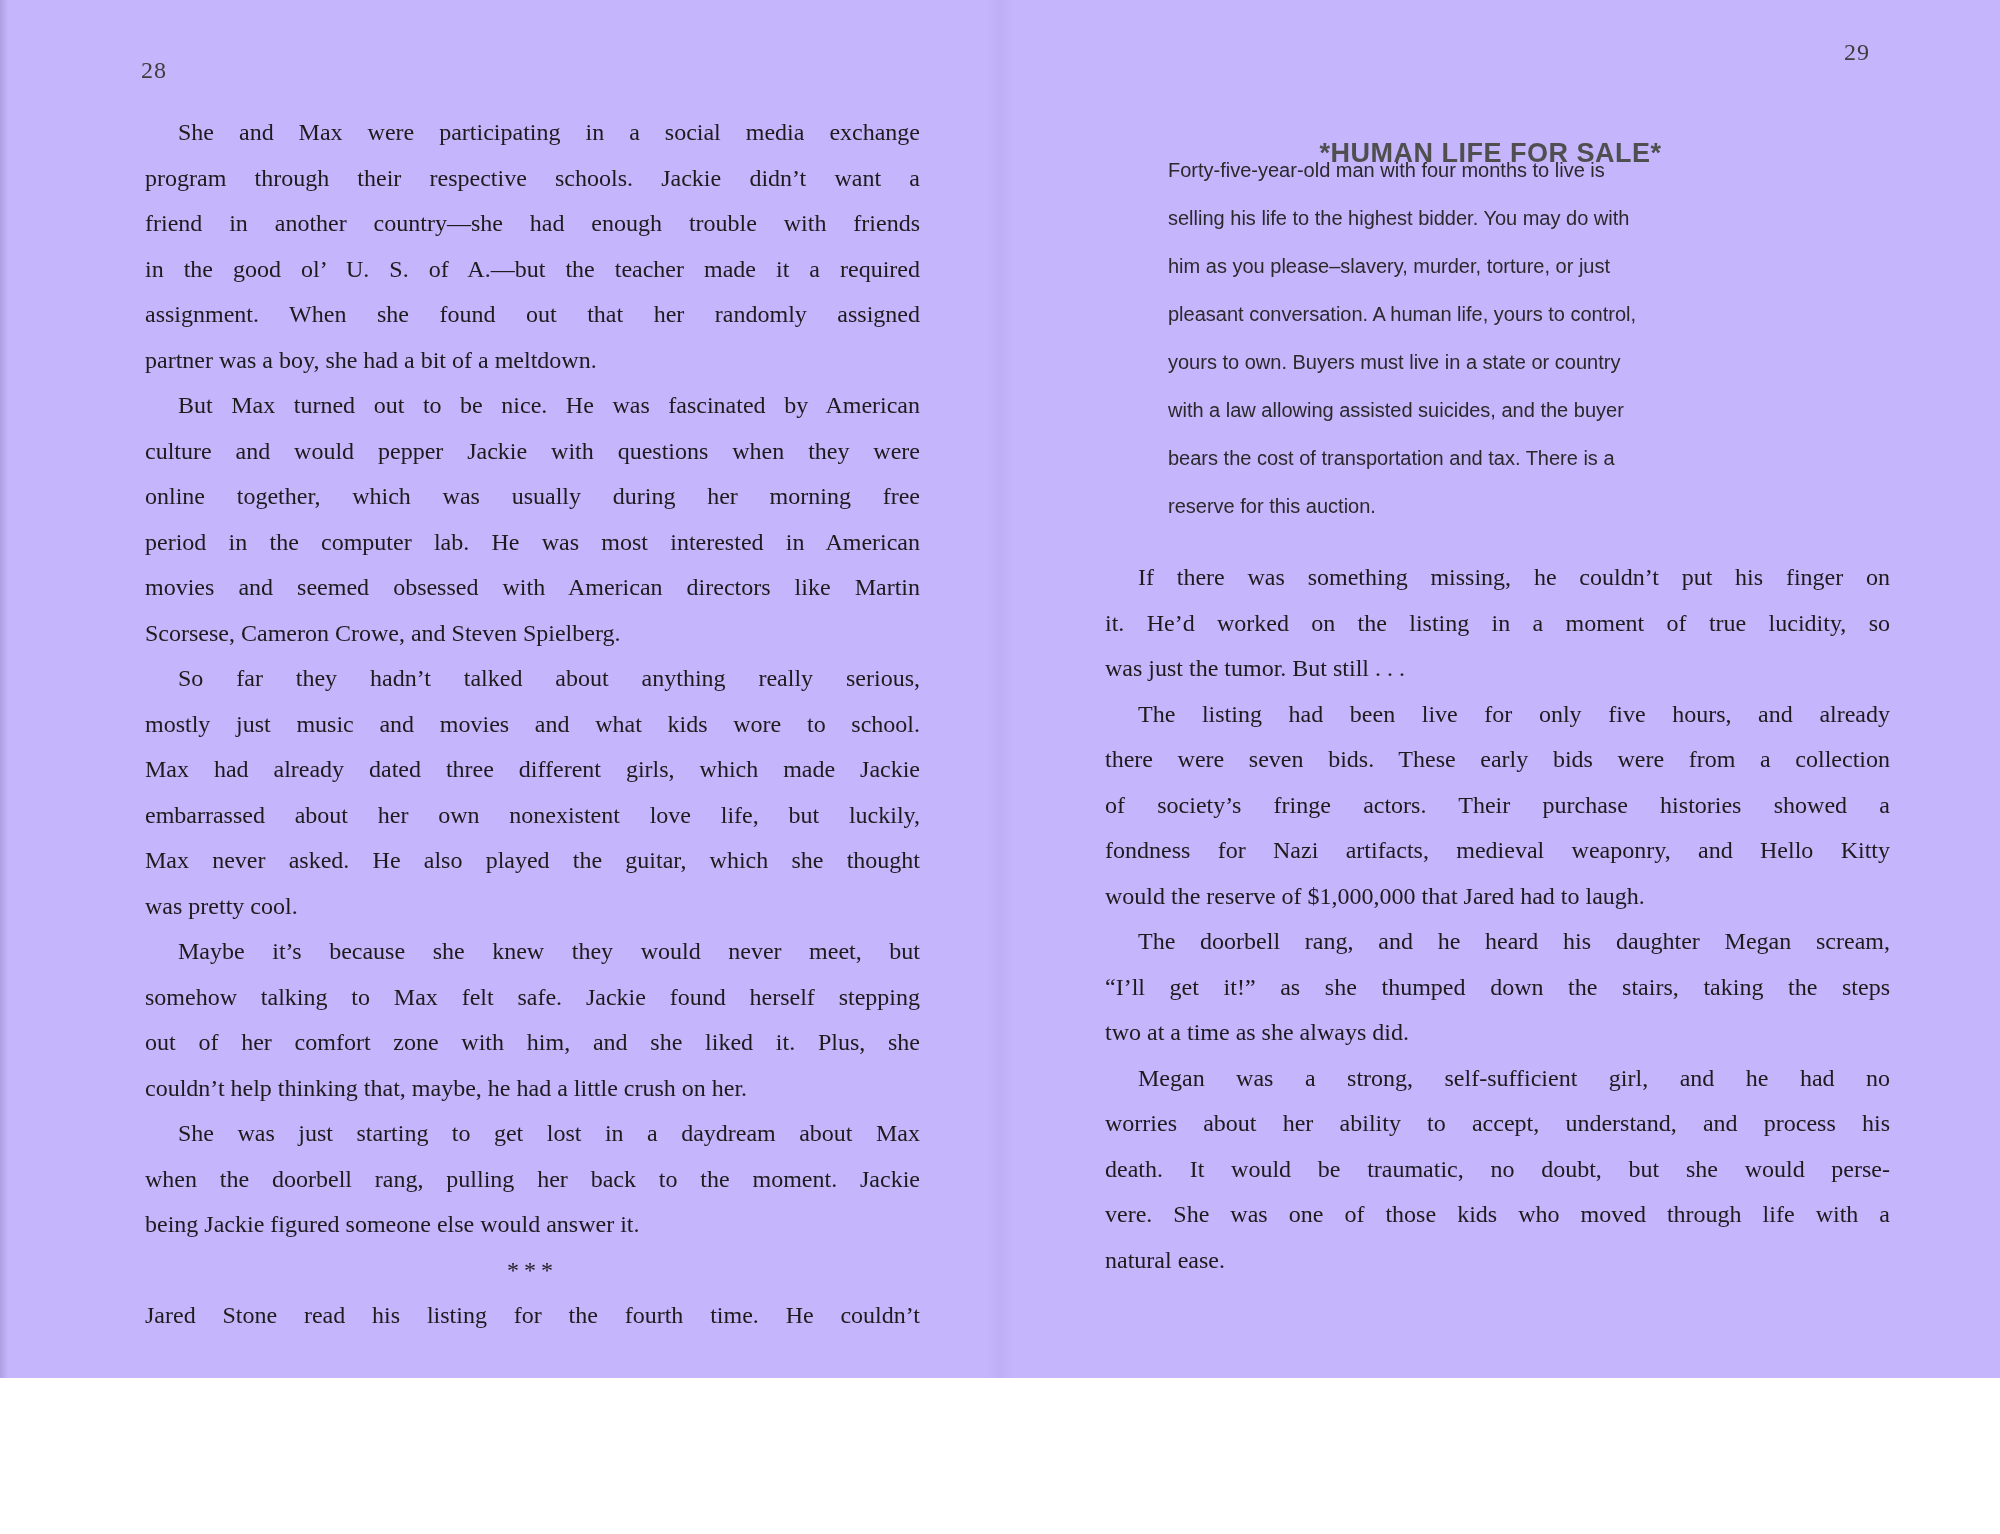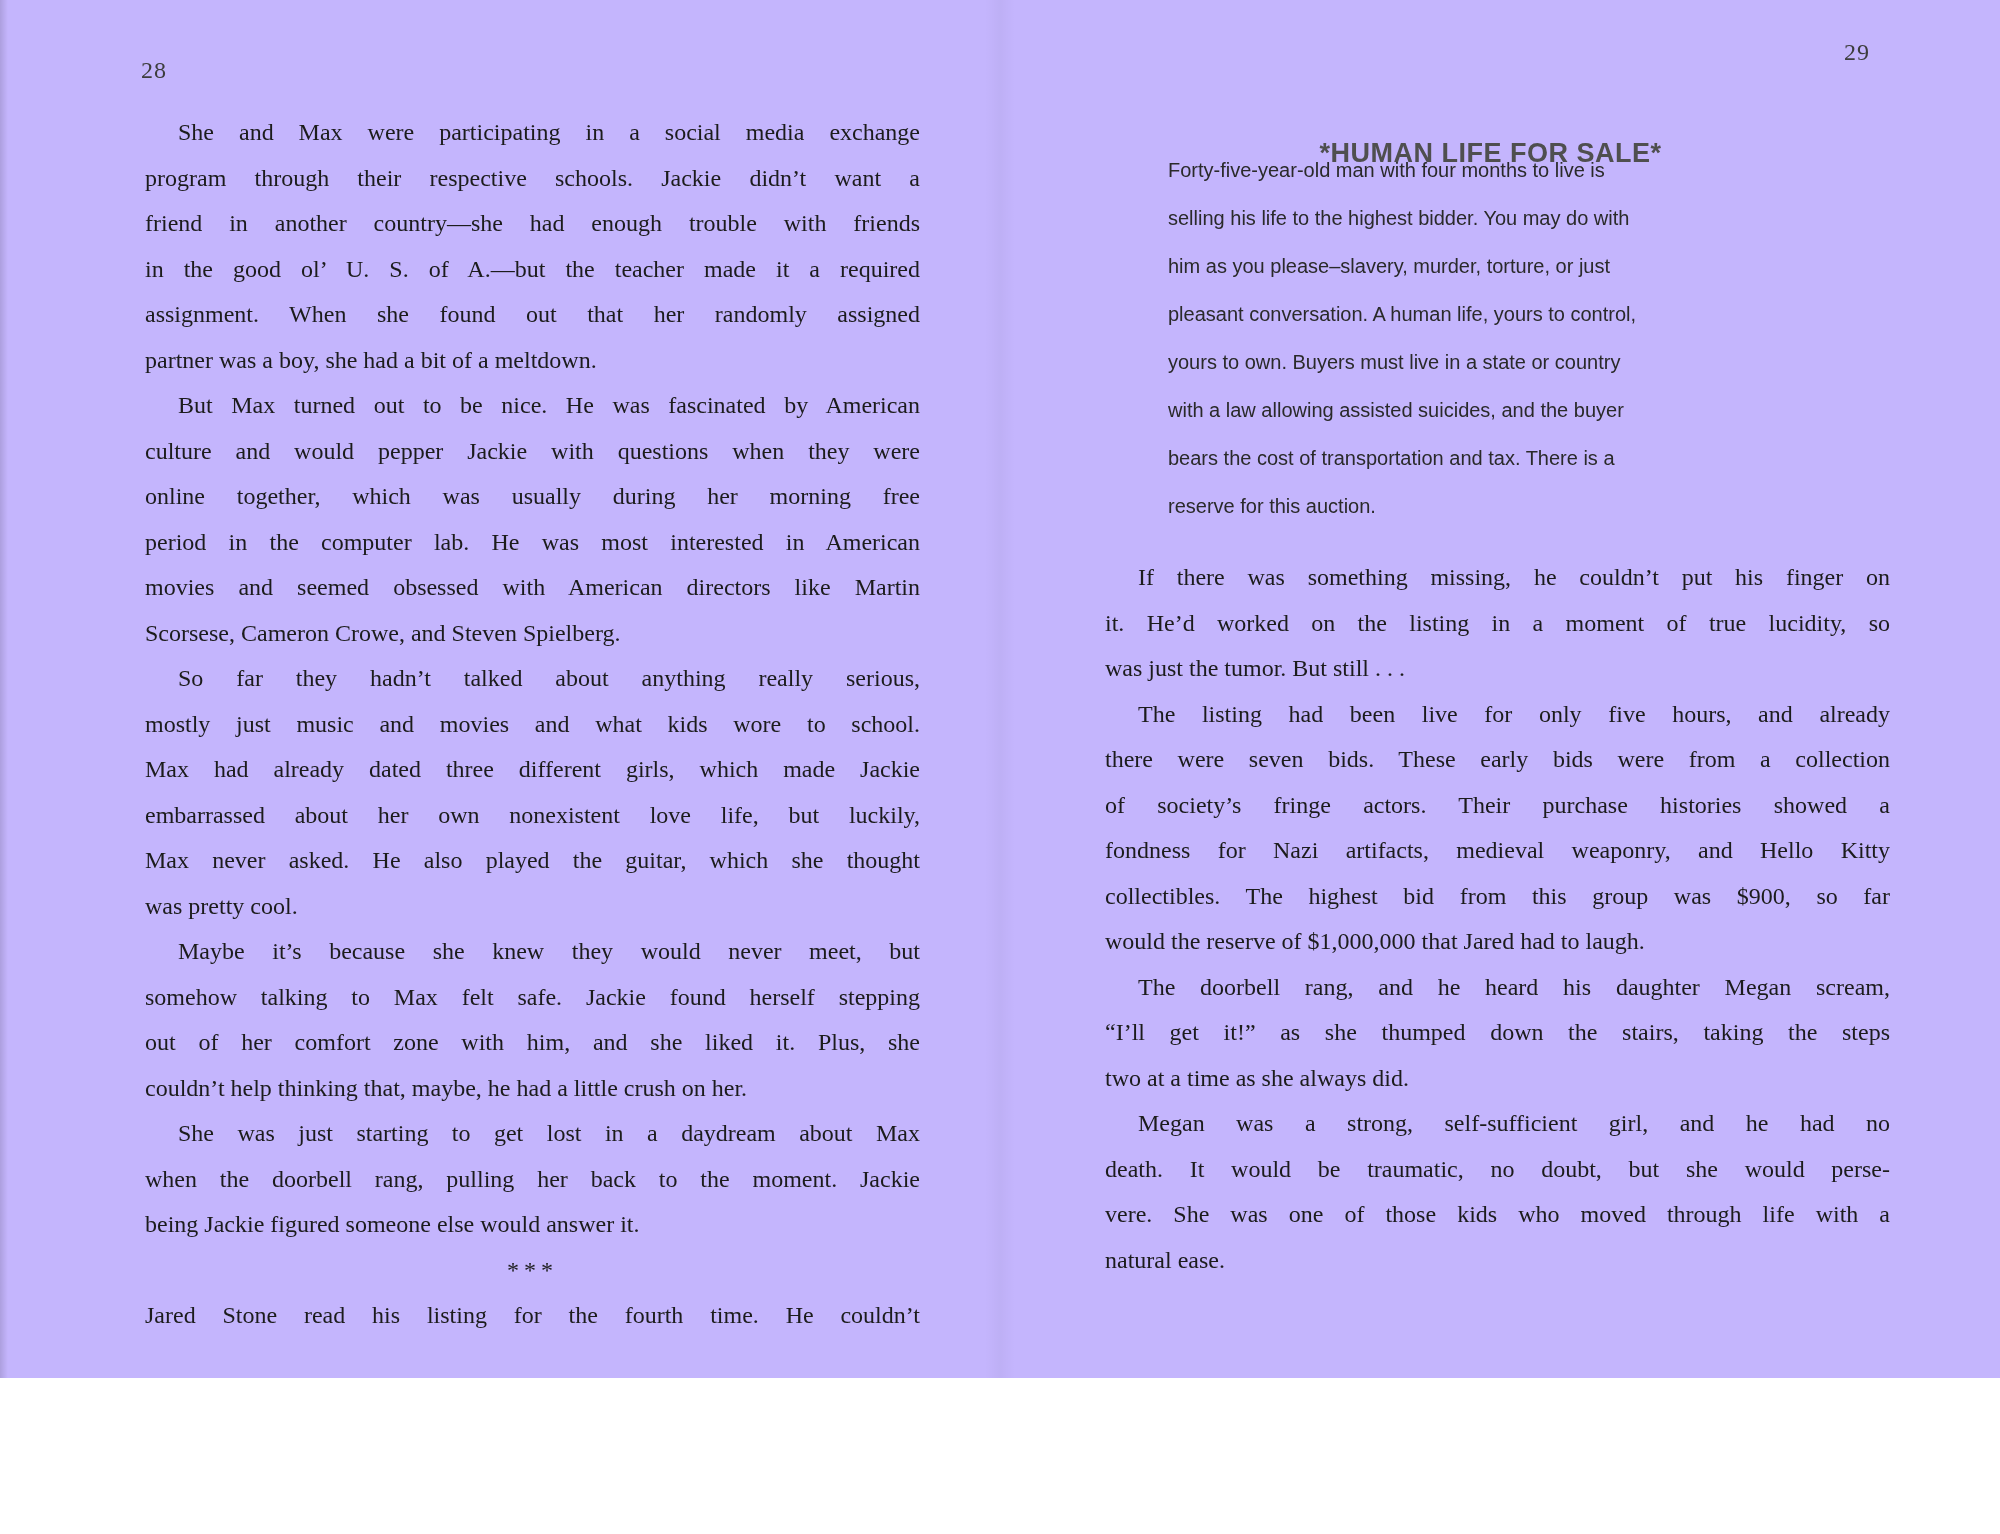--- a/index.html
+++ b/index.html
@@ -136,24 +136,24 @@
     </div>
 
   <div class="text-col body-right" id="right-body">
       <div class="line indent">If there was something missing, he couldn’t put his finger on</div>
       <div class="line">it. He’d worked on the listing in a moment of true lucidity, so</div>
       <div class="line last">was just the tumor. But still . . .</div>
       <div class="line indent">The listing had been live for only five hours, and already</div>
       <div class="line">there were seven bids. These early bids were from a collection</div>
       <div class="line">of society’s fringe actors. Their purchase histories showed a</div>
       <div class="line">fondness for Nazi artifacts, medieval weaponry, and Hello Kitty</div>
-      <div class="line">collectibles. The highest bid from this group was $900, so far</div>
       <div class="line last">would the reserve of $1,000,000 that Jared had to laugh.</div>
       <div class="line indent">The doorbell rang, and he heard his daughter Megan scream,</div>
       <div class="line">“I’ll get it!” as she thumped down the stairs, taking the steps</div>
       <div class="line last">two at a time as she always did.</div>
       <div class="line indent">Megan was a strong, self-sufficient girl, and he had no</div>
+      <div class="line">worries about her ability to accept, understand, and process his</div>
       <div class="line">death. It would be traumatic, no doubt, but she would perse-</div>
       <div class="line">vere. She was one of those kids who moved through life with a</div>
       <div class="line last">natural ease.</div>
     </div>
 
 </div>
 
 </body></html>

